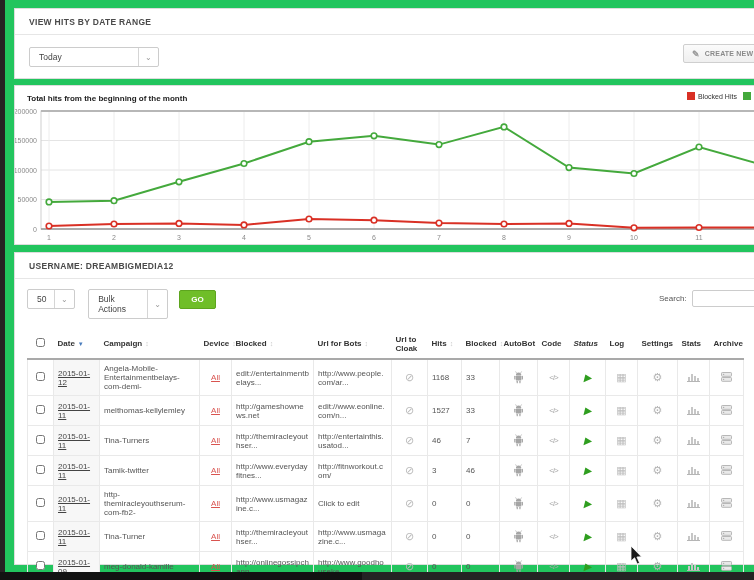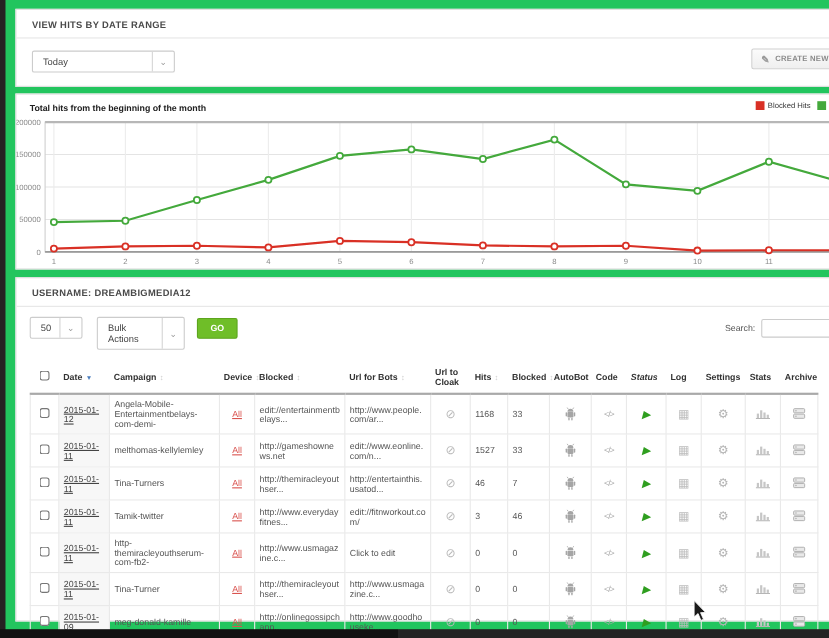--- a/index.html
+++ b/index.html
@@ -359,21 +359,21 @@
         <circle cx="3.6" cy="8.4" r="0.7" fill="#b0b0b0"></circle>
       </svg>
     </td>
   </tr>
           <tr>
     <td class="c-sel"><input type="checkbox" style=""></td>
     <td class="c-date">2015-01-11</td>
     <td class="c-camp">Tamik-twitter</td>
     <td class="c-dev"><a class="dev-link">All</a></td>
     <td class="c-web">http://www.everydayfitnes...</td>
-    <td class="c-bots">edit://fitnworkout.com/</td>
+    <td class="c-bots">http://fitnworkout.com/</td>
     <td class="c-cloak icon-cell"><span class="ban">⊘</span></td>
     <td class="c-hits">3</td>
     <td class="c-blocked">46</td>
     <td class="c-autobot icon-cell">
       <svg width="13" height="14" viewBox="0 0 14 15">
         <g fill="#a5a5a5">
           <path d="M4.2,5.6 a2.9,2.9 0 0 1 5.8,0 z"></path>
           <rect x="4.1" y="6" width="6" height="5.4" rx="1"></rect>
           <rect x="2.4" y="6.1" width="1.3" height="4.2" rx="0.65"></rect>
           <rect x="10.5" y="6.1" width="1.3" height="4.2" rx="0.65"></rect>

